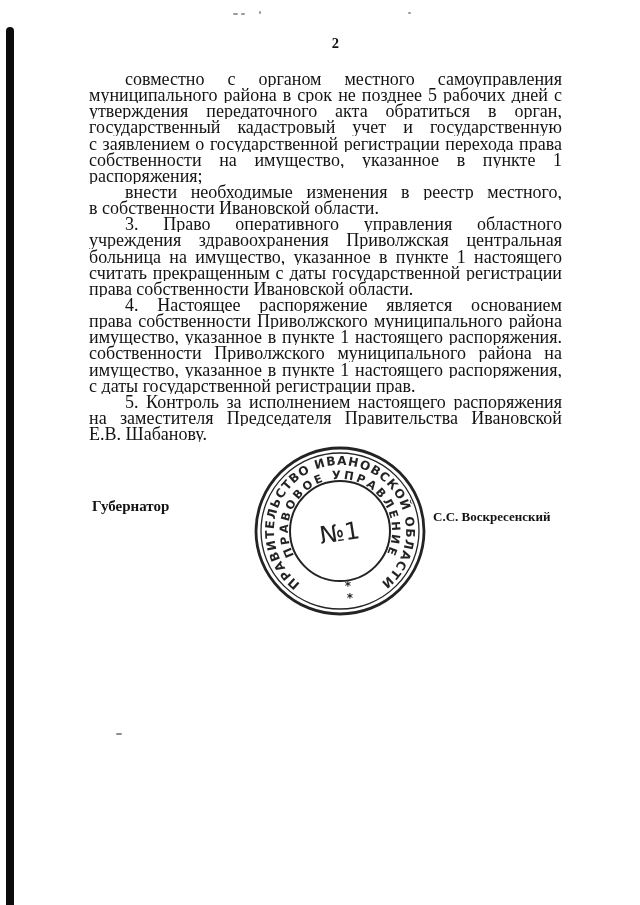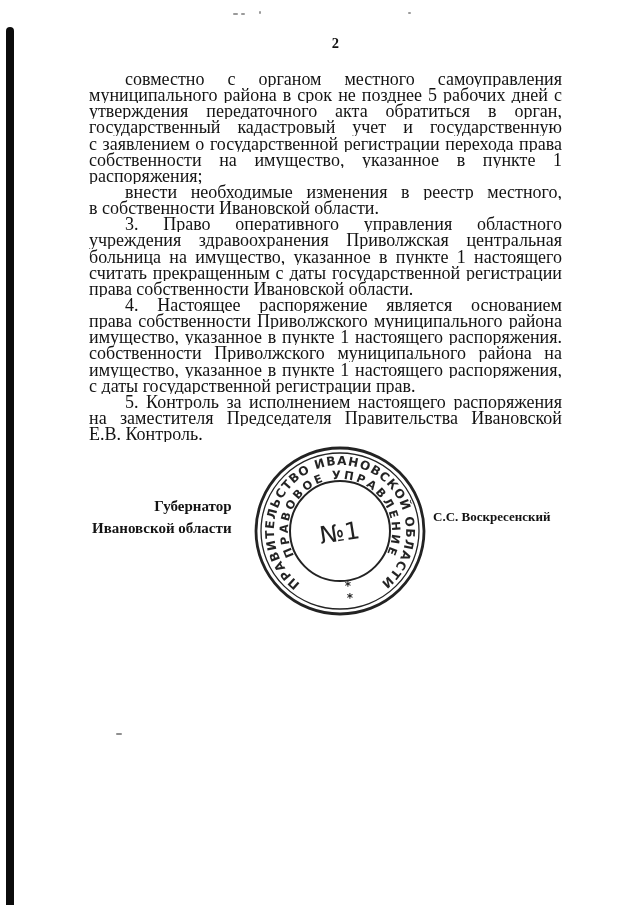--- a/index.html
+++ b/index.html
@@ -26,21 +26,21 @@
     font-size:18px;
   }
   .line{
     height:16.15px;line-height:16.15px;overflow:hidden;
     text-align:justify;white-space:normal;
   }
   .line.j{text-align-last:justify;}
   .line.ind{padding-left:36px;}
   .sig-left{
     position:absolute;left:92px;top:496px;
-    font-size:15px;font-weight:bold;line-height:21.5px;text-align:right;
+    font-size:15px;font-weight:bold;line-height:21.5px;
   }
   .sig-right{
     position:absolute;left:433px;top:509px;
     font-size:13px;font-weight:bold;
   }
   .stamp{position:absolute;left:253px;top:445px;width:174px;height:174px;opacity:.95;}
   .stamp svg{display:block;width:100%;height:100%;}
 </style>
 </head>
 <body>
@@ -73,26 +73,25 @@
       <div class="line j">считать прекращенным с даты государственной регистрации прекращения</div>
       <div class="line">права собственности Ивановской области.</div>
       <div class="line j ind">4. Настоящее распоряжение является основанием возникновения</div>
       <div class="line j">права собственности Приволжского муниципального района на</div>
       <div class="line j">имущество, указанное в пункте 1 настоящего распоряжения. Право</div>
       <div class="line j">собственности Приволжского муниципального района на недвижимое</div>
       <div class="line j">имущество, указанное в пункте 1 настоящего распоряжения, возникает</div>
       <div class="line">с даты государственной регистрации прав.</div>
       <div class="line j ind">5. Контроль за исполнением настоящего распоряжения возложить</div>
       <div class="line j">на заместителя Председателя Правительства Ивановской области</div>
-      <div class="line">Е.В. Контроль.</div>
+      <div class="line">Е.В. Шабанову.</div>
     </div>
 
   <div class="sig-left">
     <div>Губернатор</div>
-    <div>Ивановской области</div>
   </div>
 
   <div class="sig-right">С.С. Воскресенский</div>
 
   <div class="stamp">
     <svg viewBox="0 0 174 174" xmlns="http://www.w3.org/2000/svg">
       <ellipse cx="87" cy="86" rx="84" ry="83" fill="none" stroke="#181818" stroke-width="2.8"></ellipse>
       <ellipse cx="87" cy="86" rx="79" ry="78" fill="none" stroke="#181818" stroke-width="1.3"></ellipse>
       <ellipse cx="87" cy="86" rx="50" ry="50" fill="none" stroke="#181818" stroke-width="2"></ellipse>
       <path id="op" d="M 47.3 138.7 A 66 66 0 1 1 126.7 138.7" fill="none"></path>

